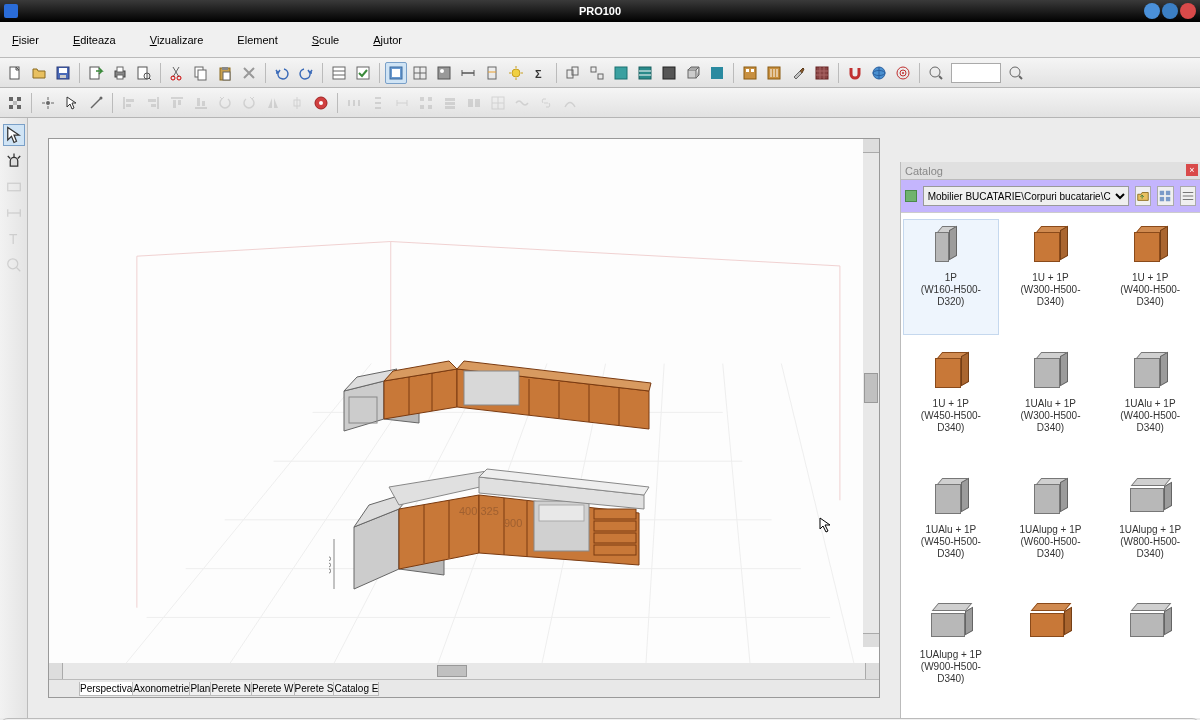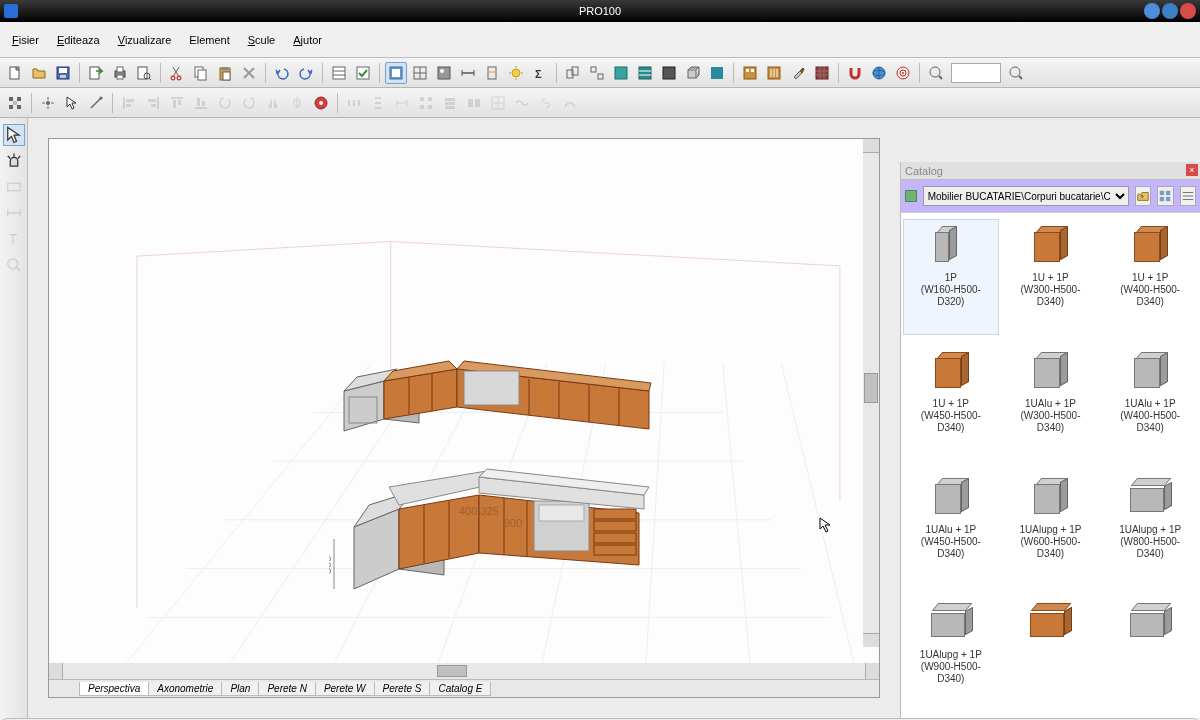--- a/index.html
+++ b/index.html
@@ -1,28 +1,28 @@
 <!DOCTYPE html>
 <html><head>
 <meta charset="utf-8">
 <style>
 * { box-sizing: border-box; margin: 0; padding: 0; font-family: Tahoma, Arial, sans-serif; font-size: 11px; }
 body { width: 1200px; height: 720px; overflow: hidden; background: #ececec; }
 
 
 .titlebar { height: 22px; background: linear-gradient(#3a3a3a, #000); color: #fff; display: flex; align-items: center; padding: 0 4px; position: relative; }
 .titlebar .app-icon { width: 14px; height: 14px; background: #2a6cd8; border-radius: 2px; margin-right: 6px; }
-.titlebar .title { position: absolute; left: 50%; transform: translateX(-50%); font-weight: normal; }
+.titlebar .title { position: absolute; left: 50%; transform: translateX(-50%); font-weight: bold; }
 .titlebar .win-controls { margin-left: auto; display: flex; gap: 2px; }
 .titlebar .win-btn { width: 16px; height: 16px; border-radius: 8px; background: #4a90d9; }
 .titlebar .win-btn.max { background: #3b7fc4; }
 .titlebar .win-btn.close { background: #d94a4a; }
 
 
-.menubar { height: 36px; background: #f0f0f0; border-bottom: 1px solid #bbb; display: flex; align-items: center; padding: 10px 4px; gap: 2px; }
+.menubar { height: 36px; background: #f0f0f0; border-bottom: 1px solid #bbb; display: flex; align-items: center; padding: 10px 4px; gap: 18px; }
 .menubar .menu-item { padding: 2px 8px; cursor: default; }
 
 
 .toolbar { height: 30px; background: linear-gradient(#f5f5f5, #e2e2e2); border-bottom: 1px solid #b5b5b5; display: flex; align-items: center; padding: 0 4px; gap: 2px; }
 .tb-btn { width: 22px; height: 22px; border: 1px solid transparent; border-radius: 2px; display: flex; align-items: center; justify-content: center; cursor: pointer; }
 .tb-btn.active { border-color: #7aa0c8; background: #d0e4f5; }
 .tb-sep { width: 1px; height: 20px; background: #bbb; margin: 0 3px; }
 .tb-btn svg, .tb-btn .ico { width: 16px; height: 16px; }
 .toolbar .search-box { width: 50px; height: 20px; border: 1px solid #aaa; background: #fff; margin: 0 2px; }
 
@@ -80,21 +80,21 @@
 .cube .side { width: 8px; height: 30px; left: 32px; top: 4px; transform: skewY(-30deg); filter: brightness(0.85); }
 .cube.narrow .front { width: 14px; }
 .cube.narrow .top { width: 14px; }
 .cube.narrow .side { left: 20px; }
 .cube.wide .front { width: 34px; left: 2px; height: 24px; top: 12px; }
 .cube.wide .top { width: 34px; left: 6px; }
 .cube.wide .side { left: 36px; height: 24px; top: 8px; }
 
 
 .view-tabs-row { height: 18px; background: #e8e8e8; border-top: 1px solid #bbb; display: flex; align-items: center; padding-left: 30px; }
-.vtab { padding: 1px 8px; border: 1px solid #bbb; border-top: none; background: #f0f0f0; font-size: 10px; margin-right: -1px; cursor: pointer; font-style: italic; }
+.vtab { padding: 1px 0; border: 1px solid #bbb; border-top: none; background: #f0f0f0; font-size: 10px; margin-right: -1px; cursor: pointer; }
 .vtab.active { background: #fff; }
 
 
 .statusbar { height: 18px; background: #f0f0f0; border-top: 1px solid #bbb; display: flex; align-items: center; padding: 0 6px; font-size: 10px; color: #333; border-radius: 8px; }
 
 
 .grid-layer { position: absolute; inset: 0; }
 </style>
 </head>
 <body>

